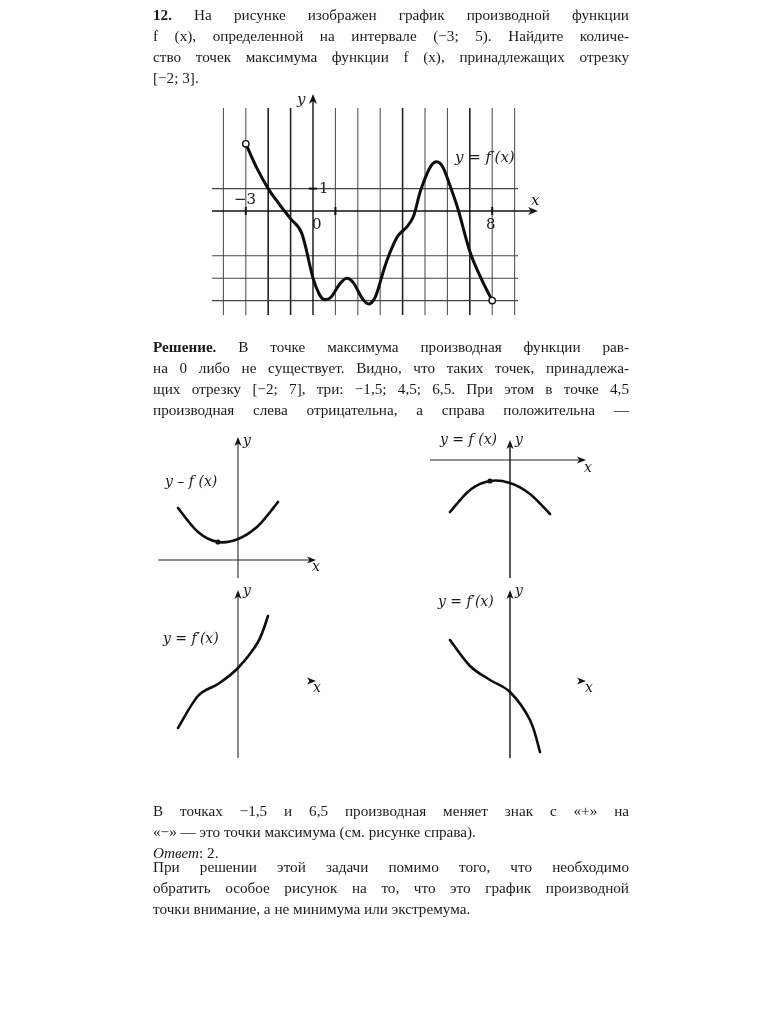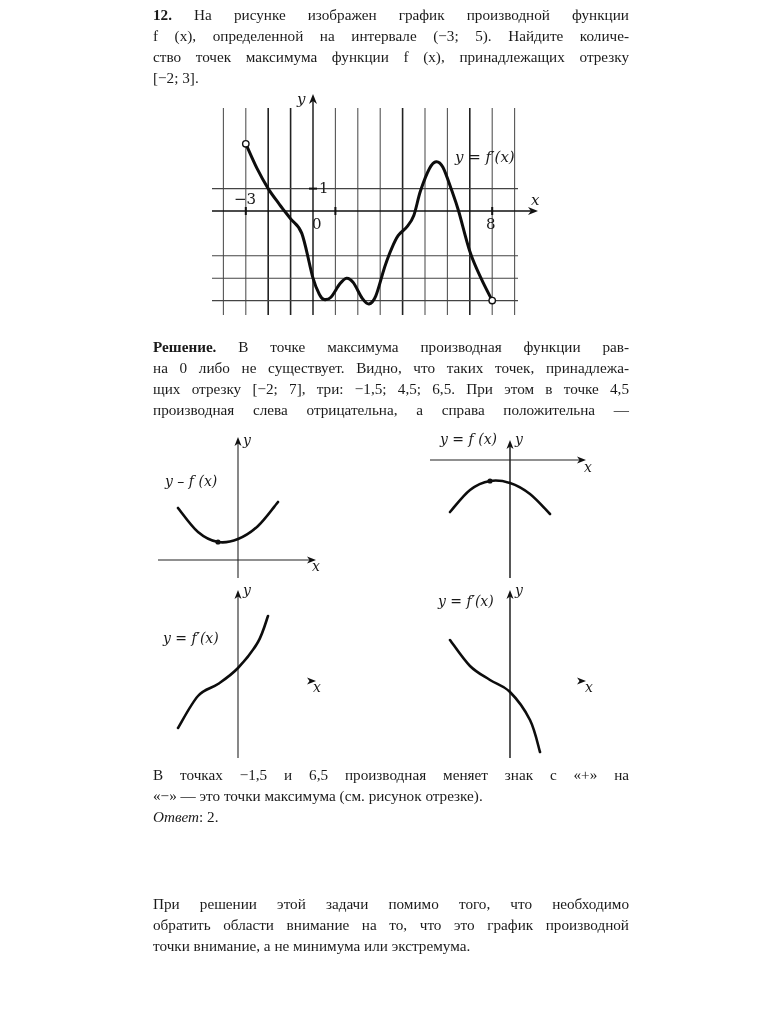--- a/index.html
+++ b/index.html
@@ -111,23 +111,23 @@
       <line x1="510" y1="758" x2="510" y2="594" stroke="#111" stroke-width="1.4"></line>
       <path d="M510,590 l-3.5,9 l3.5,-2.5 l3.5,2.5 z" fill="#111"></path>
       <path d="M586,681 l-9,-3.5 l2.5,3.5 l-2.5,3.5 z" fill="#111"></path>
       <path d="M450,640 C453.3333333333333,644.3333333333334 463.3333333333333,659.3333333333334 470,666 C476.6666666666667,672.6666666666666 483.3333333333333,675.6666666666666 490,680 C496.6666666666667,684.3333333333334 503.3333333333333,685.3333333333334 510,692 C516.6666666666666,698.6666666666666 525,710 530,720 C535,730 538.3333333333334,746.6666666666666 540,752" fill="none" stroke="#0d0d0d" stroke-width="2.6" stroke-linecap="round"></path>
       <text x="438" y="606" font-size="14" font-style="italic">y = f′(x)</text>
       <text x="585" y="692" font-size="14" font-style="italic">x</text>
       <text x="515" y="595" font-size="14" font-style="italic">y</text>
     </g>
 </svg>
 
-<div class="para" style="top:764px;">
+<div class="para" style="top:800px;">
   <span class="line">В точках −1,5 и 6,5 производная меняет знак с «+» на</span>
-  <span class="line last">«−» — это точки максимума (см. рисунок отрезке).</span>
+  <span class="line last">«−» — это точки максимума (см. рисунке справа).</span>
   <span class="line last"><span class="ital">Ответ</span><span>: 2.</span></span>
 </div>
 
-<div class="para" style="top:893px;">
+<div class="para" style="top:856px;">
   <span class="line" style="text-indent:0">При решении этой задачи помимо того, что необходимо</span>
-  <span class="line">обратить области внимание на то, что это график производной</span>
+  <span class="line">обратить особое рисунок на то, что это график производной</span>
   <span class="line last">точки внимание, а не минимума или экстремума.</span>
 </div>
 
 </body></html>

